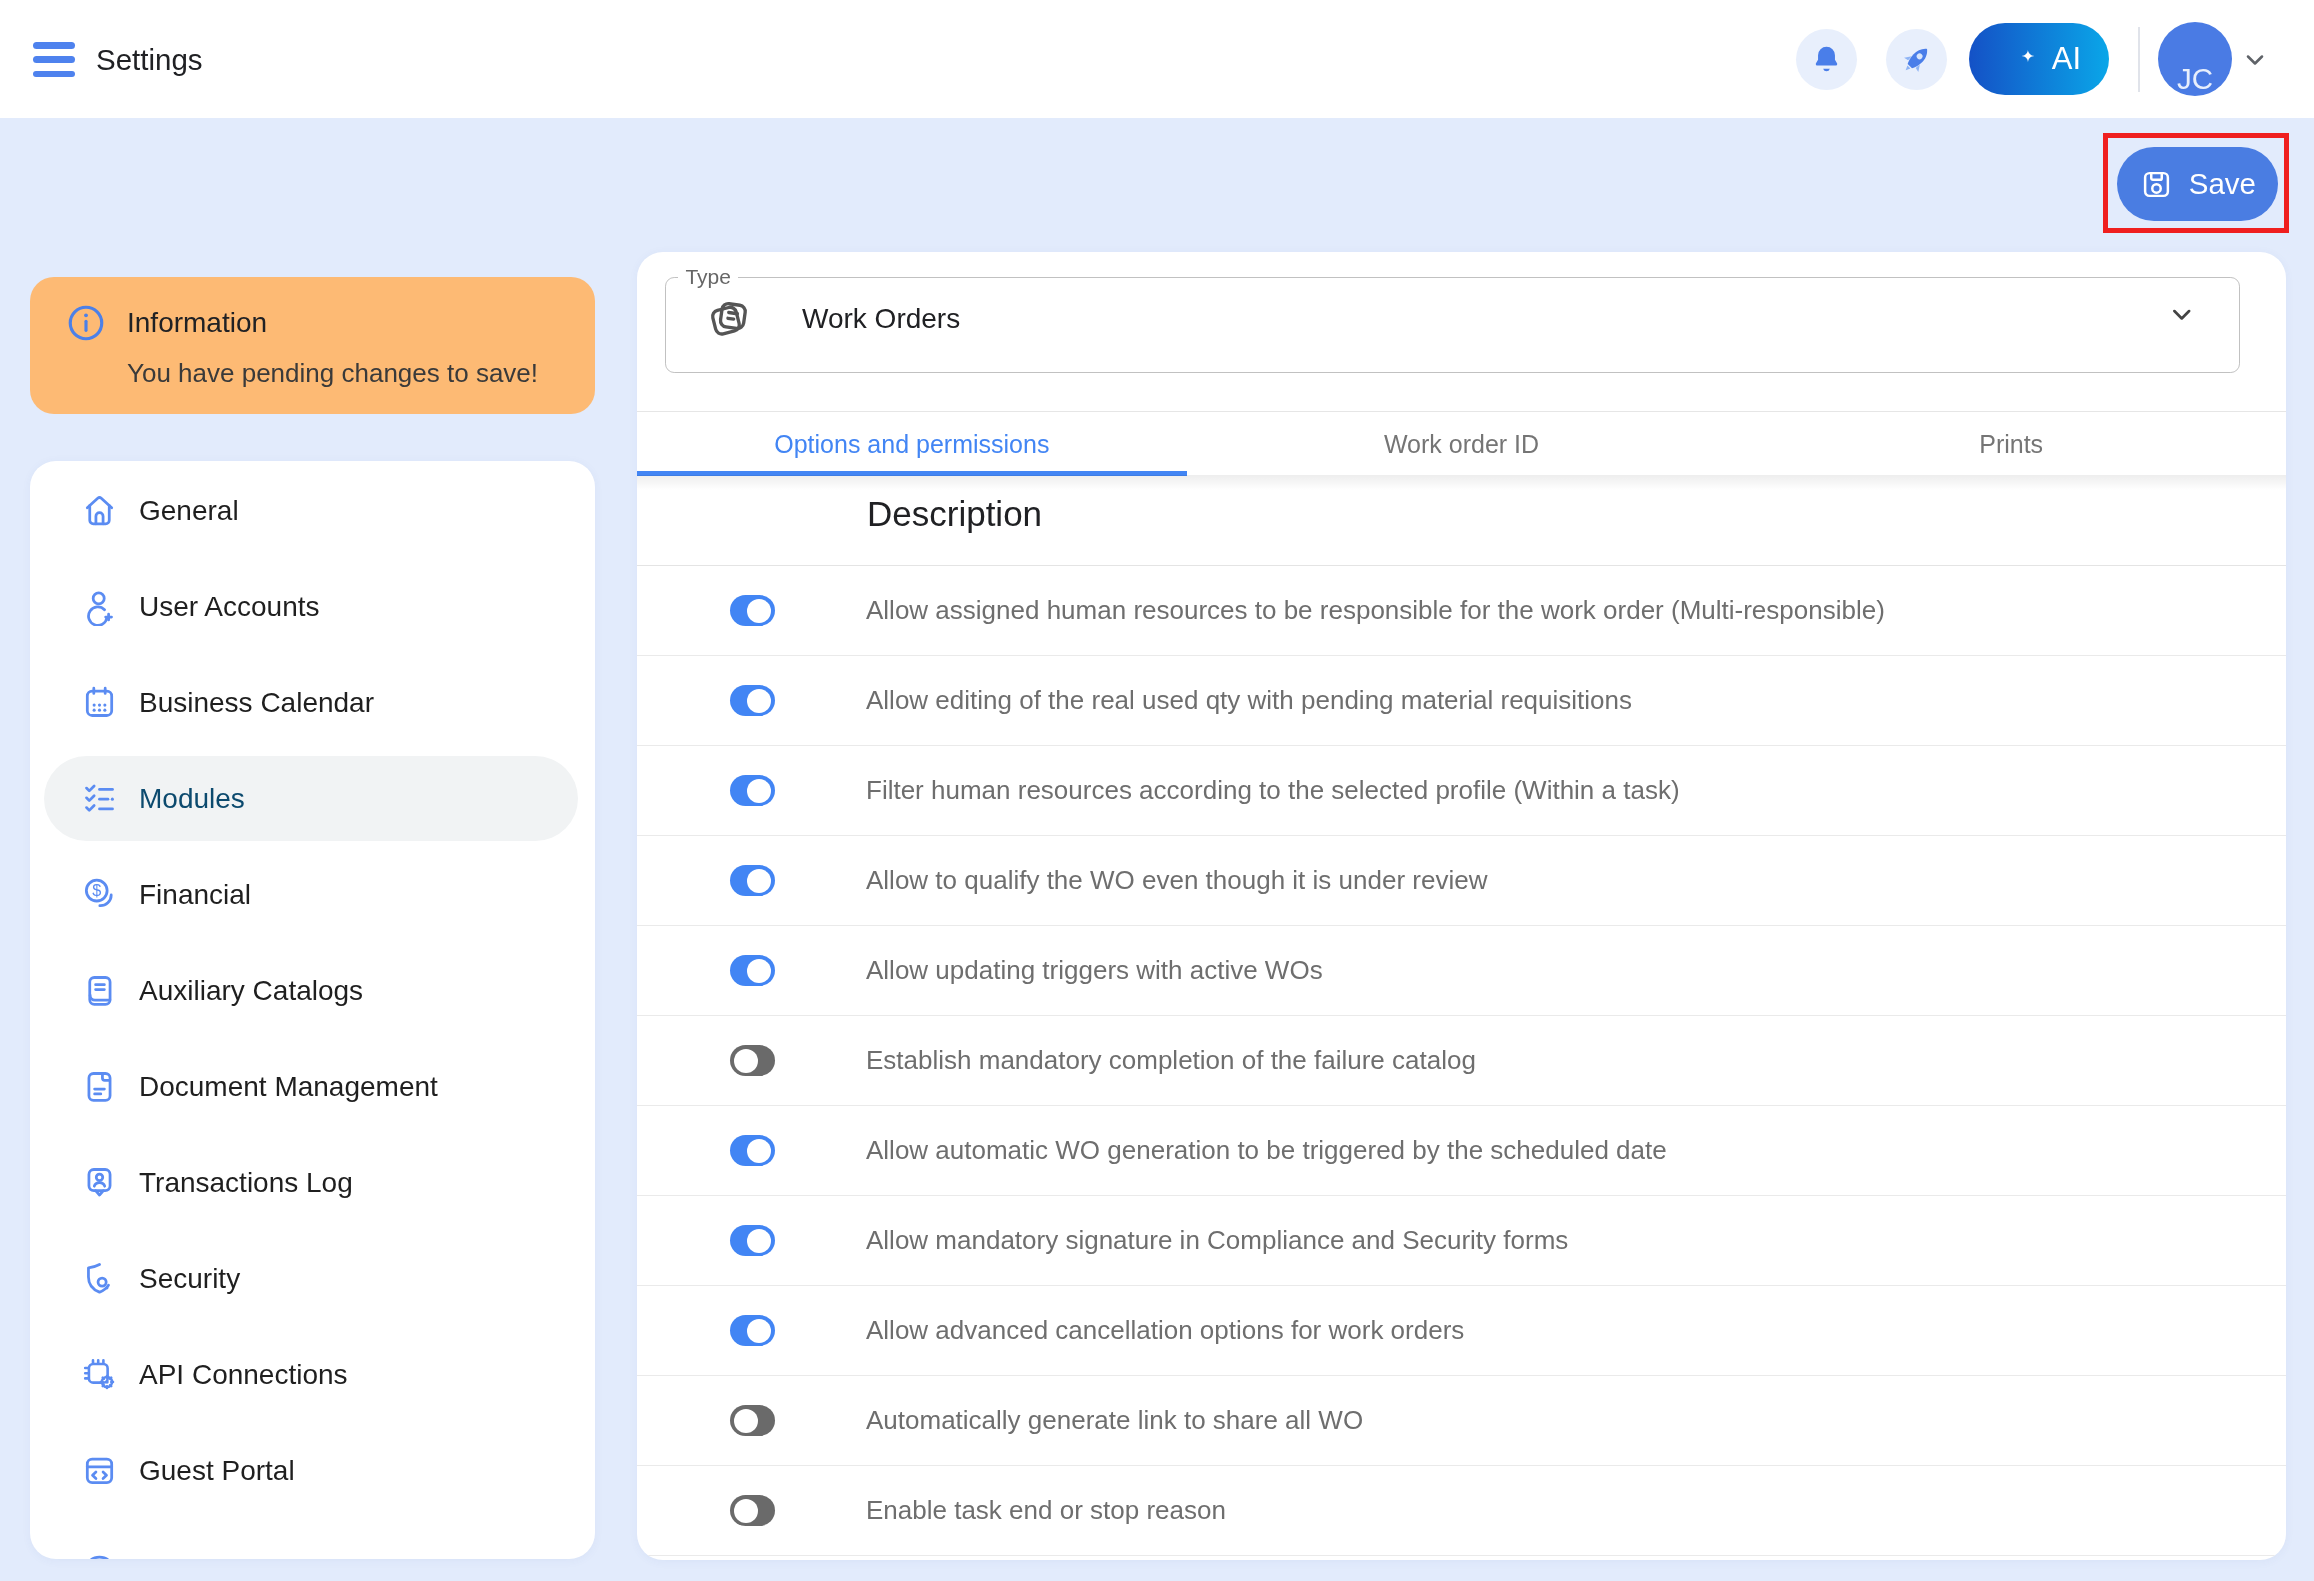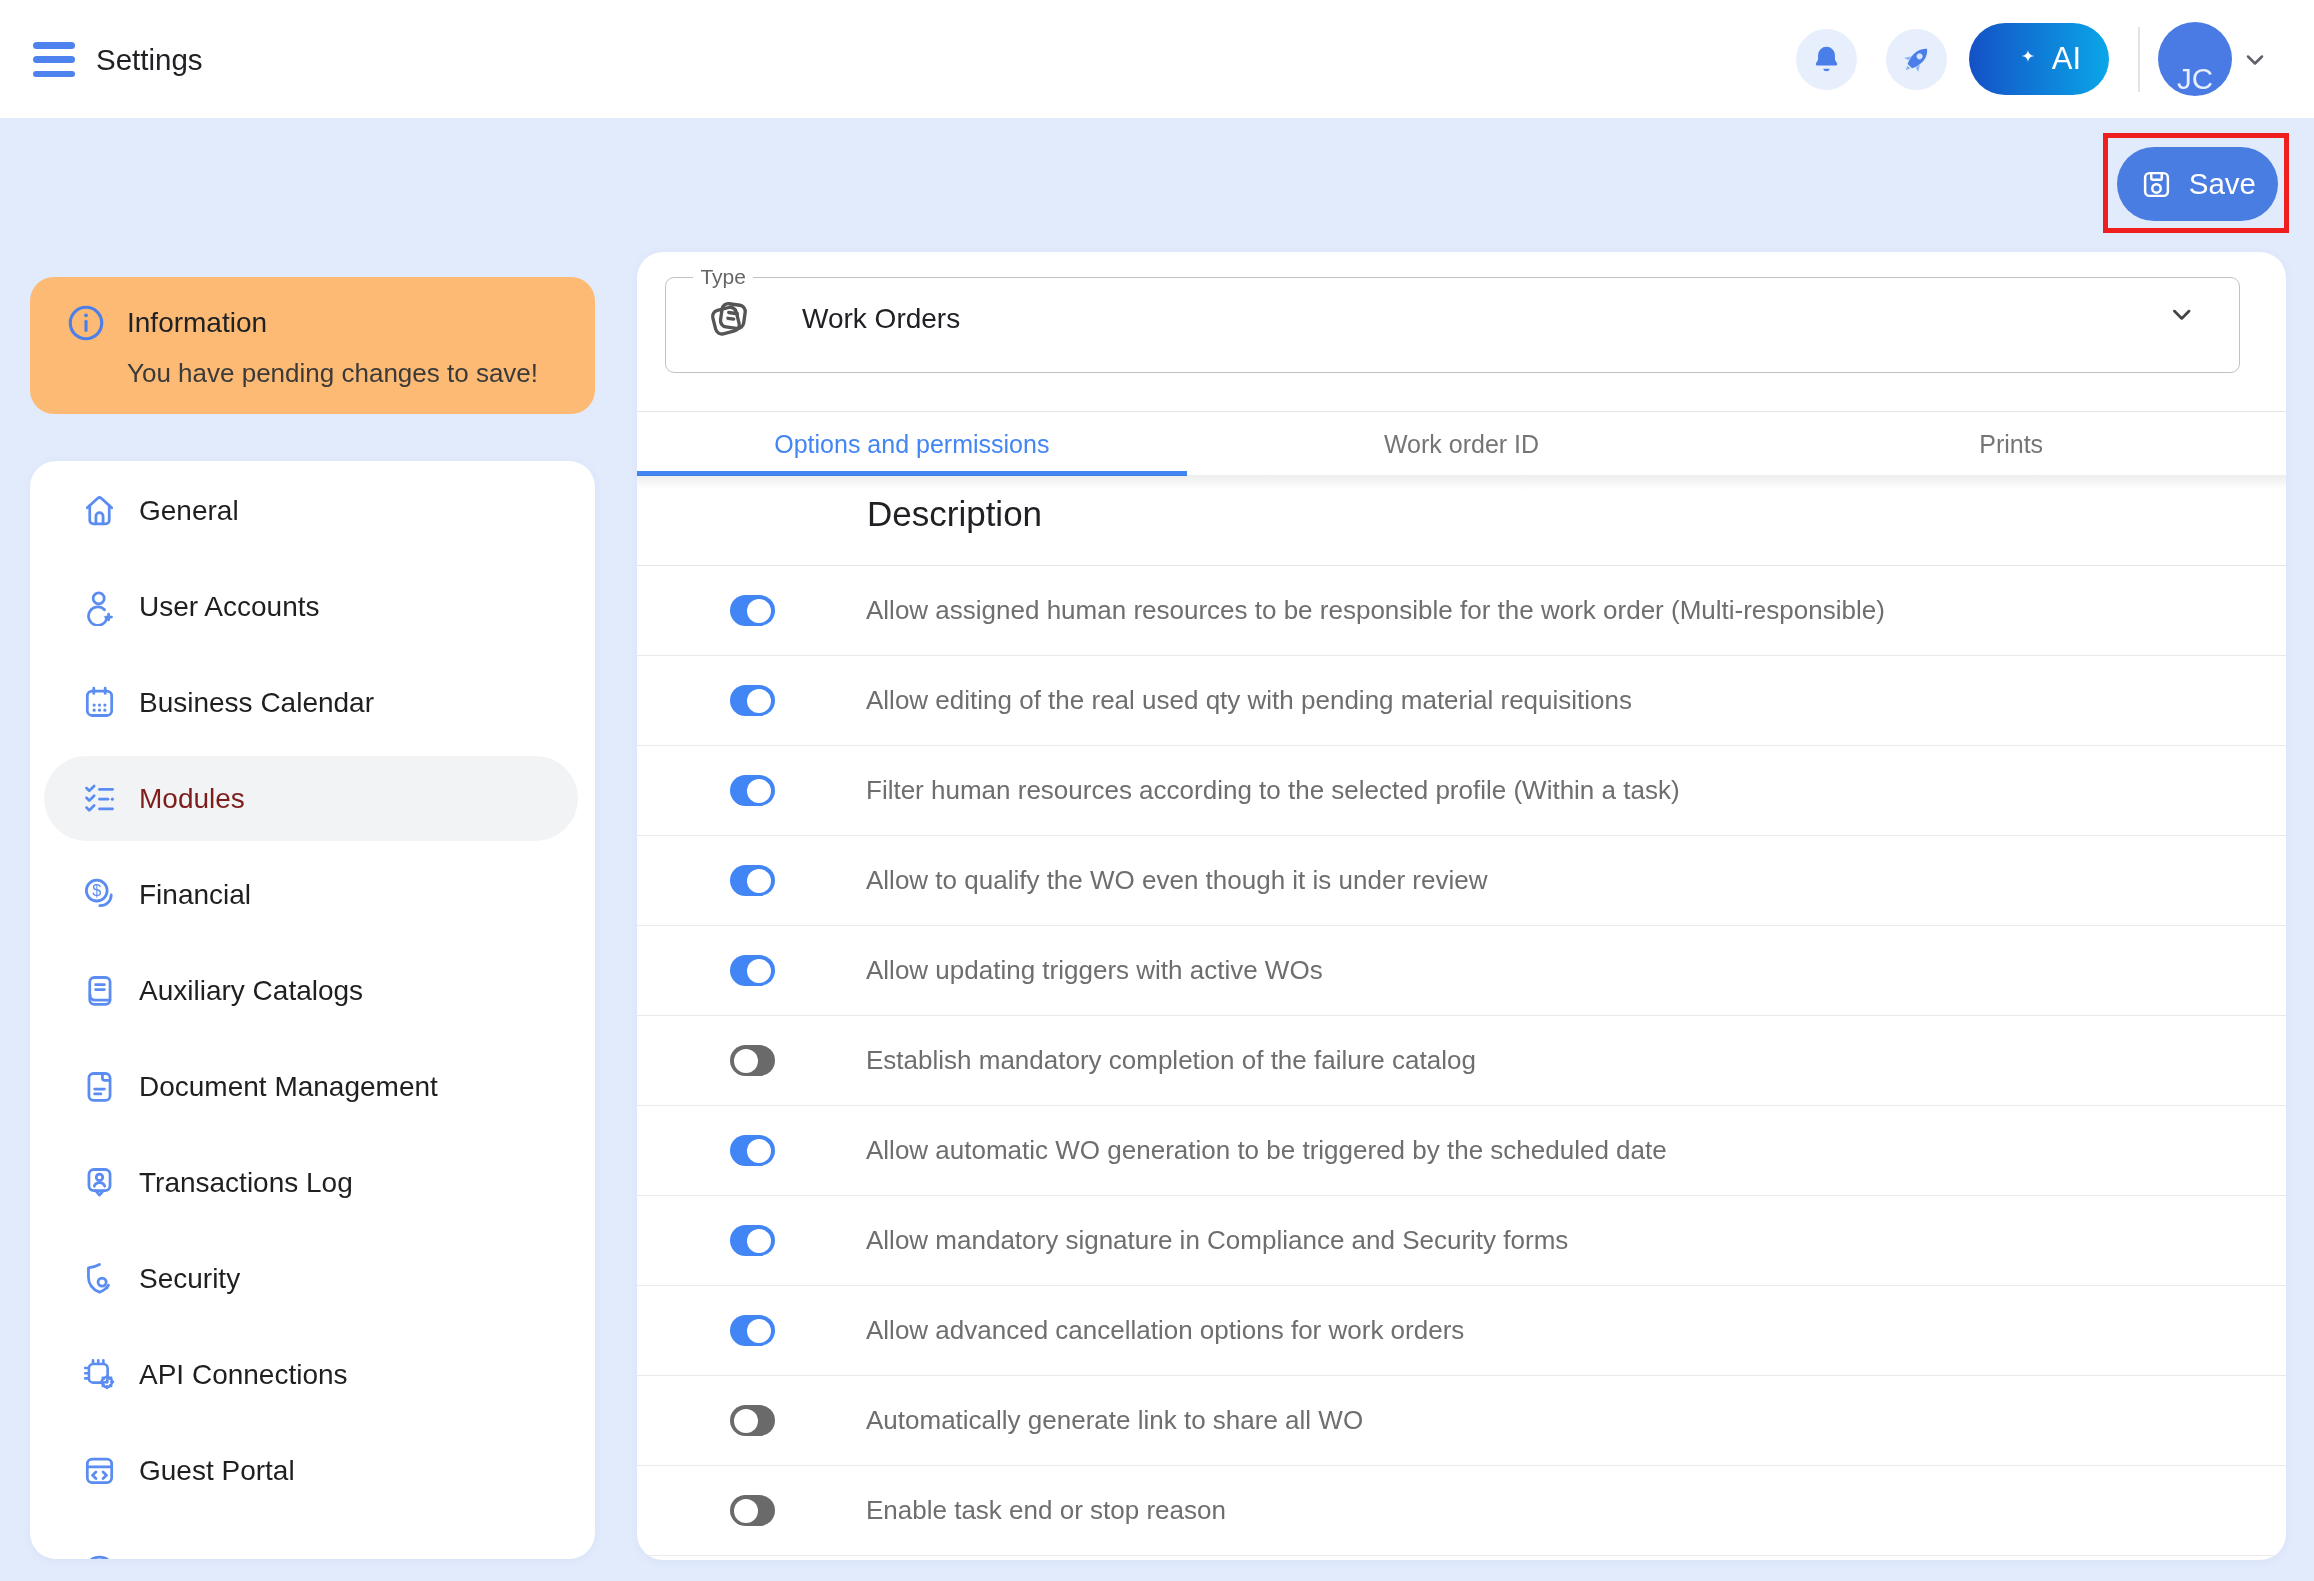--- a/index.html
+++ b/index.html
@@ -36,29 +36,29 @@
 
   
   .sidebar{position:absolute;left:30px;top:461px;width:565px;height:1098px;background:#fff;border-radius:26px;
     overflow:hidden;box-shadow:0 1.8px 9.2px rgba(60,80,150,.05);}
   .nav-list{position:absolute;top:1.8px;left:0;right:0;}
   .nav-item{position:relative;height:96px;display:flex;align-items:center;cursor:pointer;}
   .nav-item .pill{display:none;}
   .nav-item.active .pill{display:block;position:absolute;left:14px;right:17.5px;top:5.5px;bottom:5.5px;background:#F1F3F4;border-radius:48px;}
   .nav-ic{position:relative;width:39px;height:39px;margin-left:50px;color:#5B8CF2;flex:none;}
   .nav-label{position:relative;margin-left:20px;font-size:28px;color:#1F1F1F;}
-  .nav-item.active .nav-label{color:#7f1d1d;}
+  .nav-item.active .nav-label{color:#0c4a6e;}
   .partial-ic{position:absolute;left:50px;top:1088px;width:39px;height:39px;color:#5B8CF2;}
 
   
   .main-card{position:absolute;left:637px;top:252px;width:1649px;height:1308px;background:#fff;border-radius:26px;
     overflow:hidden;box-shadow:0 1.8px 9.2px rgba(60,80,150,.05);}
   .type-fieldset{position:absolute;left:28px;top:13px;width:1575px;height:108px;border:0.9px solid #C1C1C1;border-radius:9.2px;
     margin:0;padding:0;box-sizing:border-box;}
-  .type-fieldset legend{margin-left:27px;padding:0 7.4px;font-size:21px;color:#666;}
+  .type-fieldset legend{margin-left:12px;padding:0 7.4px;font-size:21px;color:#666;}
   .type-inner{position:absolute;left:0;top:0;right:0;bottom:0;display:flex;align-items:center;cursor:pointer;}
   .type-ic{width:50px;height:50px;margin-left:39px;flex:none;}
   .type-value{margin-left:48px;font-size:28px;color:#202124;}
   .type-chevron{position:absolute;right:44px;top:35px;color:#444;}
 
   .tabs{position:absolute;left:0;top:159px;width:100%;height:65px;display:flex;border-top:0.9px solid #E6E6E6;box-sizing:border-box;}
   .tab{position:relative;flex:1;display:flex;align-items:center;justify-content:center;font-size:25px;color:#757575;
     background:none;border:none;font-family:inherit;cursor:pointer;}
   .tab.active{color:#4285F4;}
   .tab.active::after{content:"";position:absolute;left:0;right:0;bottom:0;height:4.6px;background:#4285F4;}

